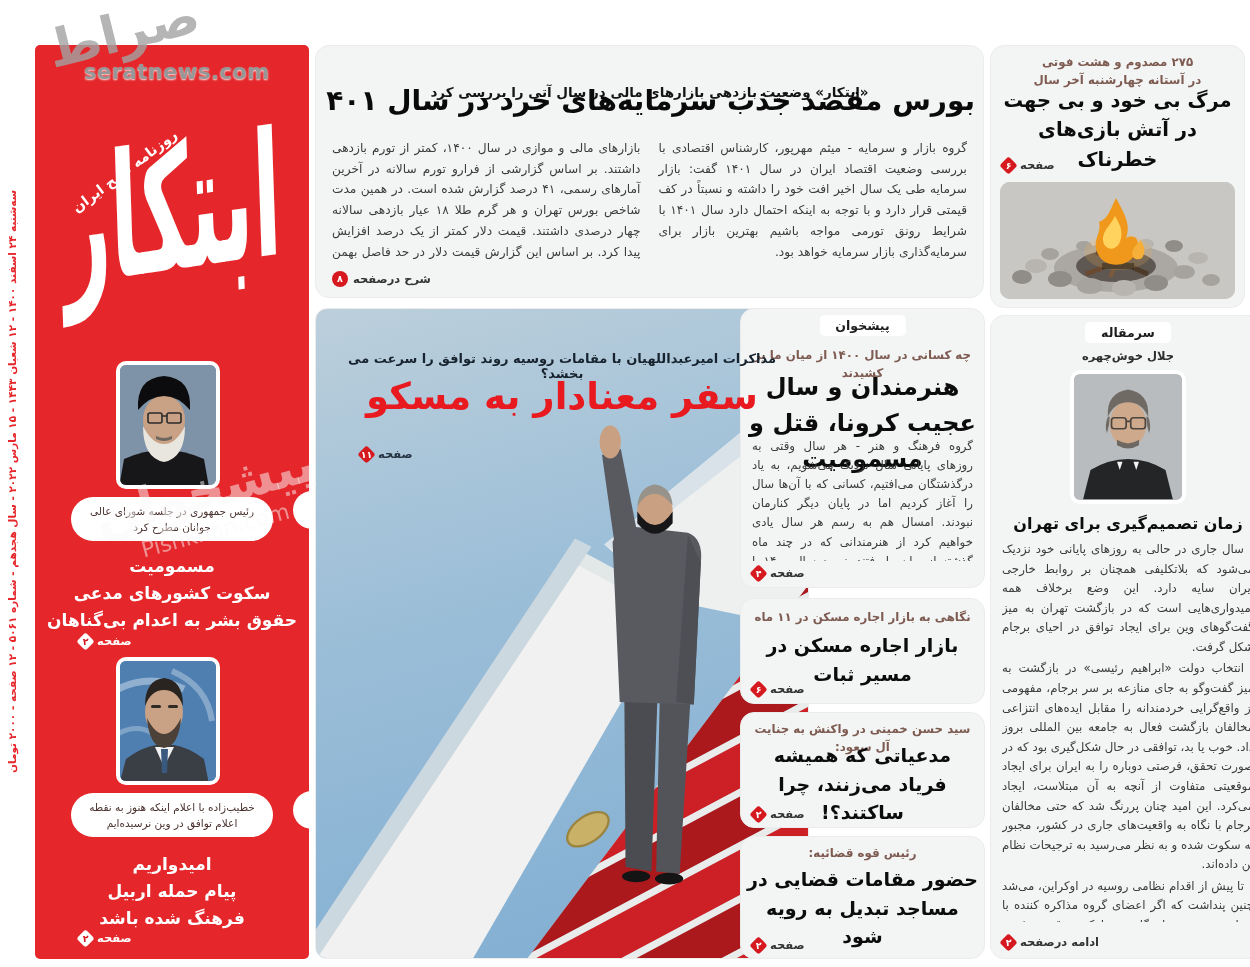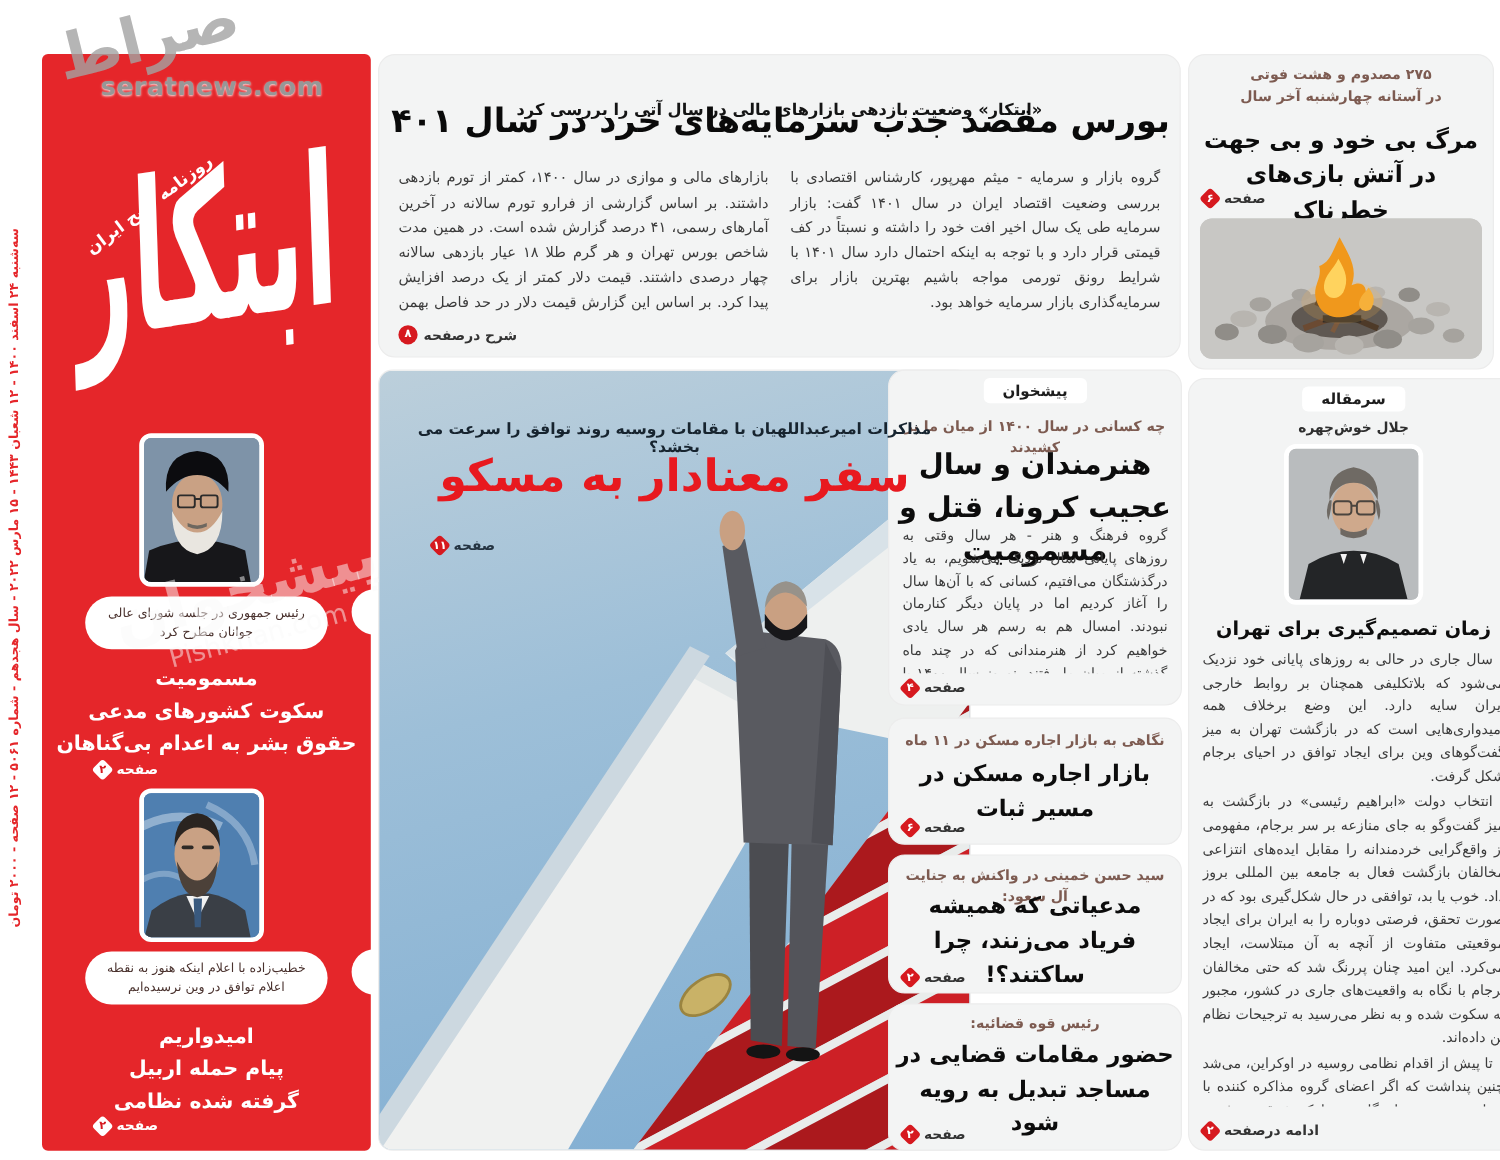--- a/index.html
+++ b/index.html
@@ -121,21 +121,21 @@
         <path d="M35,57 Q37,85 52,87 Q67,85 69,57 Q61,73 52,73 Q43,73 35,57 Z" fill="#4c4139"></path>
         <path d="M33,45 Q33,19 52,17 Q71,19 71,45 Q65,29 52,29 Q39,29 33,45 Z" fill="#2a2420"></path>
         <rect x="39" y="44" width="10" height="3" rx="1.5" fill="#2e2a26"></rect>
         <rect x="56" y="44" width="10" height="3" rx="1.5" fill="#2e2a26"></rect>
       </svg>
     </div>
     <div class="bubble" style="left:36px;top:748px;width:202px;min-height:44px;">خطیب‌زاده با اعلام اینکه هنوز به نقطه اعلام توافق در وین نرسیده‌ایم</div>
     <div class="mast-head" style="top:806px;">
       <span>امیدواریم</span>
       <span>پیام حمله اربیل</span>
-      <span>گرفته شده نظامی</span>
+      <span>فرهنگ شده باشد</span>
     </div>
     <div class="badge on-red" style="left:44px;top:886px;">
       <span>صفحه</span>
       <span class="diamond">
           <i>۲</i>
         </span>
     </div>
 
     <div class="notch" style="left:258px;top:446px;"></div>
     <div class="notch" style="left:258px;top:746px;"></div>
@@ -278,21 +278,21 @@
       <span>صفحه</span>
       <span class="diamond">
           <i>۲</i>
         </span>
     </div>
   </div>
 
   <div class="card fire">
     <div class="card-kicker" style="top:8px;">۲۷۵ مصدوم و هشت فوتی</div>
     <div class="card-kicker" style="top:26px;">در آستانه چهارشنبه آخر سال</div>
-    <div class="card-headline" style="top:56px;font-size:19.5px;">مرگ بی خود و بی جهت در آتش بازی‌های خطرناک</div>
+    <div class="card-headline" style="top:40px;font-size:19.5px;">مرگ بی خود و بی جهت در آتش بازی‌های خطرناک</div>
     <div class="badge" style="left:11px;top:112px;">
       <span>صفحه</span>
       <span class="diamond">
           <i>۶</i>
         </span>
     </div>
     <div class="photo-frame" style="left:9px;right:9px;top:136px;bottom:8px;background:#c8c7c4;">
       <svg width="237" height="119" viewBox="0 0 237 119" preserveAspectRatio="xMidYMid slice">
         <rect width="237" height="119" fill="#c8c7c4"></rect>
         <ellipse cx="118" cy="86" rx="62" ry="24" fill="#8d8780" opacity=".5"></ellipse>

